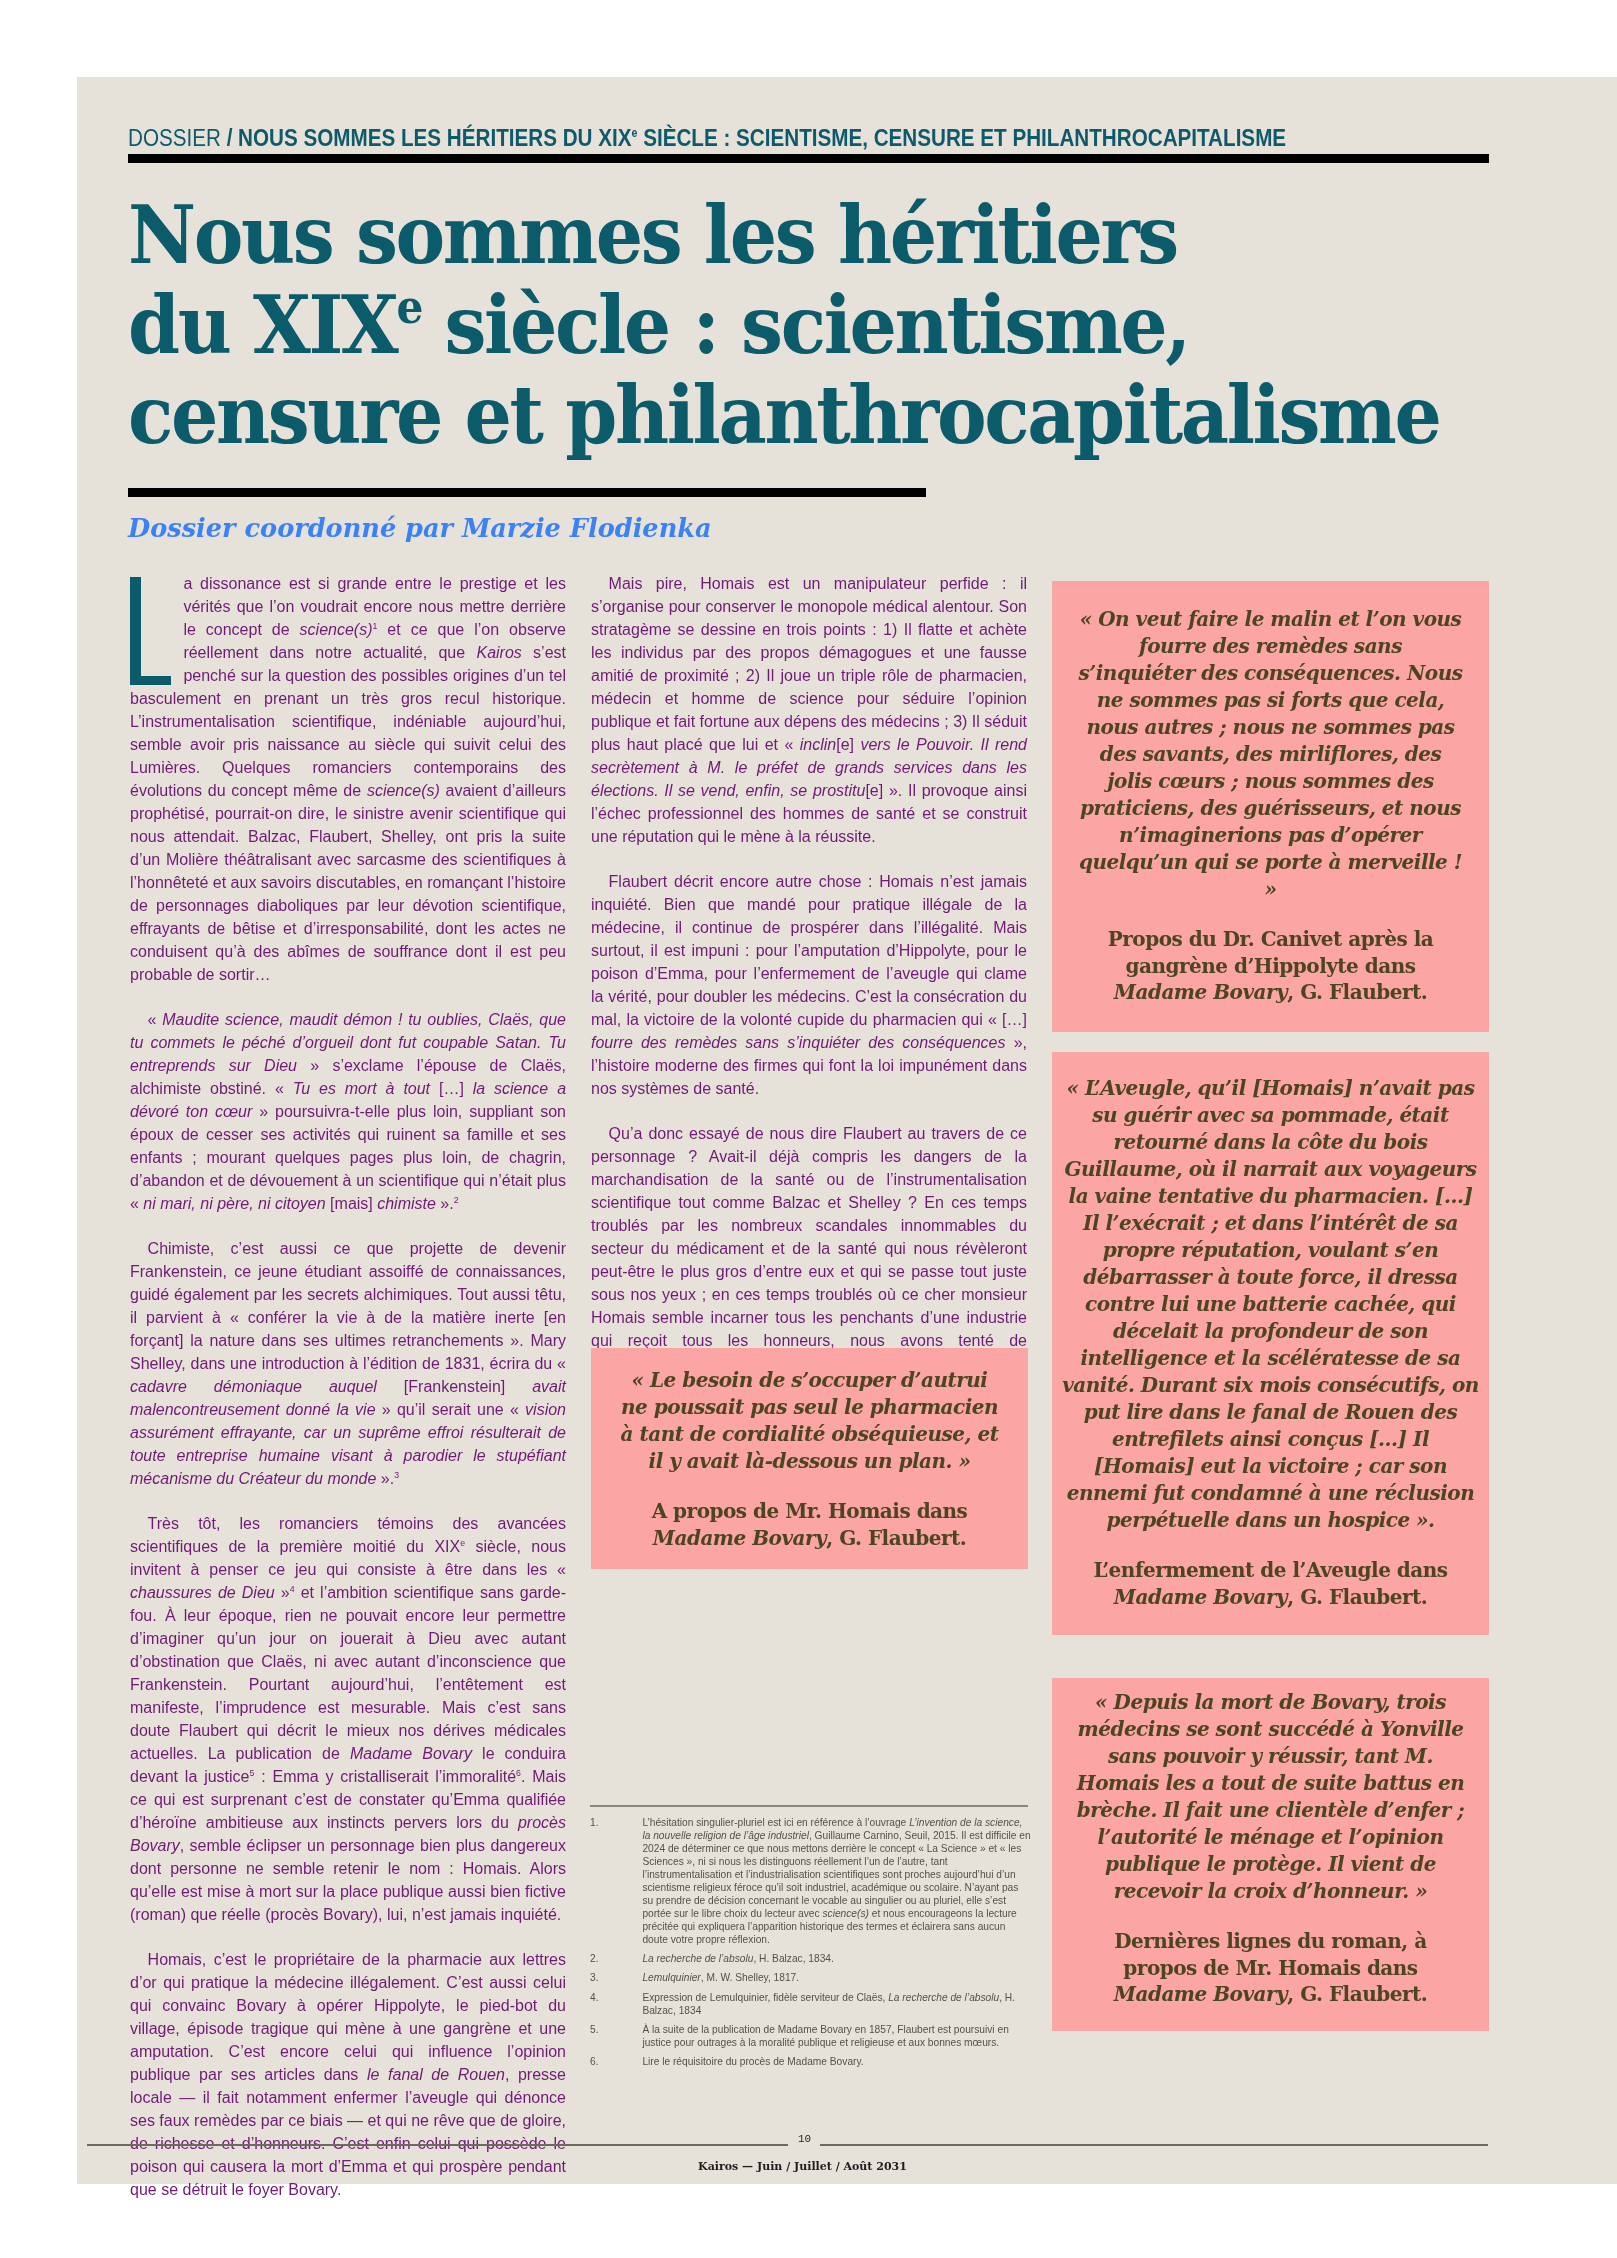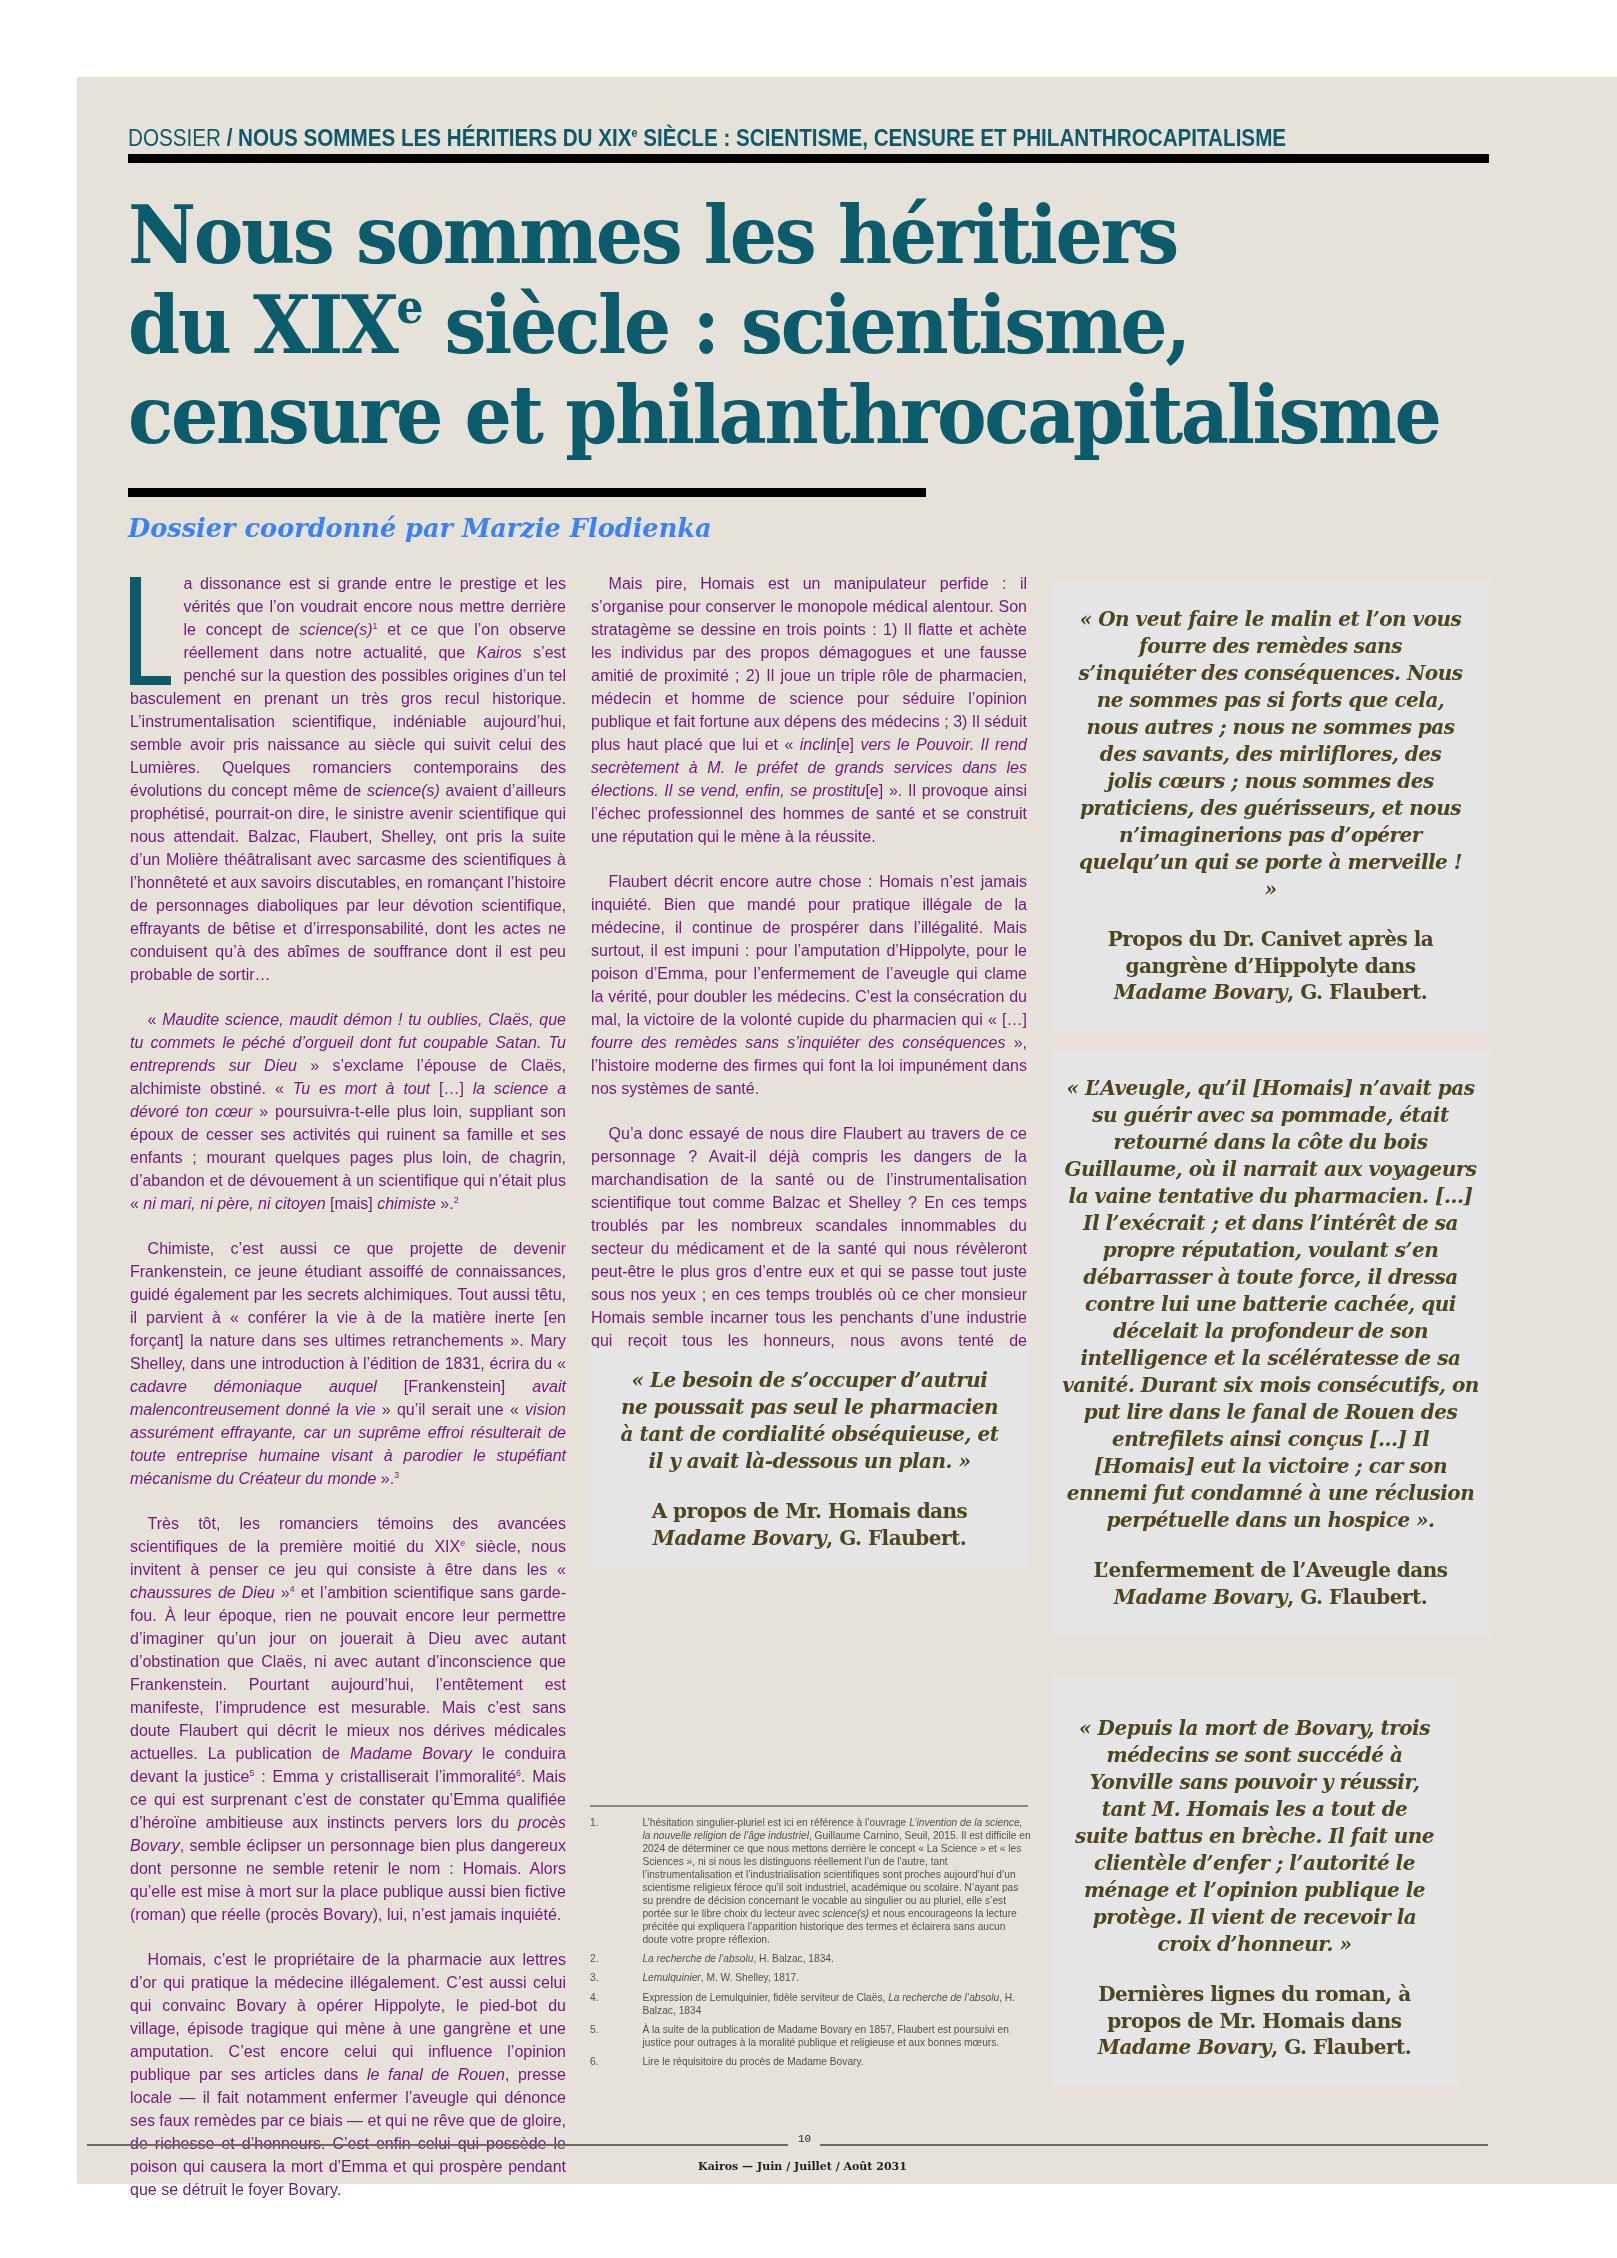--- a/index.html
+++ b/index.html
@@ -48,35 +48,35 @@
   .col2 { left: 591px; width: 436px; }
   .col p { margin: 0 0 22px 0; text-indent: 17.6px; }
   .col p.first { text-indent: 0; }
   .col sup { font-size: 8.8px; line-height: 0; }
   .dropcap {
     float: left; width: 41px; height: 108px; margin: 5.3px 12.4px 0 0; position: relative;
   }
   .dropcap .stem { position: absolute; left: 0; top: 0; width: 10.6px; height: 108px; background: #0c5b6b; }
   .dropcap .foot { position: absolute; left: 0; top: 99px; width: 41px; height: 8.8px; background: #0c5b6b; }
   .quote-box {
-    position: absolute; background: #e5e5e5; color: #4d4420;
+    position: absolute; background: #fca5a5; color: #4d4420;
     font-family: "DejaVu Serif", serif; text-align: center; box-sizing: border-box;
   }
   .quote-box .q {
     font-style: italic; font-weight: 700; font-size: 20px; line-height: 27px;
     letter-spacing: -0.5px;
   }
   .quote-box .src {
     font-weight: 700; font-size: 20px; line-height: 26.5px; margin-top: 23px; letter-spacing: -0.5px;
   }
   .quote-box .src i { font-style: italic; }
   .qb1 { left: 591px; top: 1348px; width: 437px; padding: 19.4px 25px 17.6px; }
   .qb2 { left: 1052px; top: 581px; width: 437px; padding: 25px 26.5px 26.5px; }
   .qb3 { left: 1052px; top: 1052px; width: 437px; padding: 23px 10px 25px; }
-  .qb4 { left: 1052px; top: 1678px; width: 405px; padding: 37px 23px 23px; }
+  .qb4 { left: 1052px; top: 1678px; width: 437px; padding: 11px 23px 23px; }
   .fn-rule { position: absolute; left: 590px; top: 1805px; width: 438px; height: 1.8px; background: #8a867c; }
   .footnotes {
     position: absolute; left: 590px; top: 1816px; width: 441px;
     font-family: "Liberation Sans Narrow", "Liberation Sans", sans-serif;
     font-size: 10.2px; line-height: 13px; color: #555048;
   }
   .footnotes .fn { display: flex; margin-bottom: 6.2px; }
   .footnotes .num { width: 12.4px; flex: 0 0 12.4px; }
   .footnotes .txt { flex: 1; margin-left: 40px; }
   .folio-rule-l { position: absolute; left: 87px; top: 2144px; width: 701px; height: 1.8px; background: #6e6a60; }

